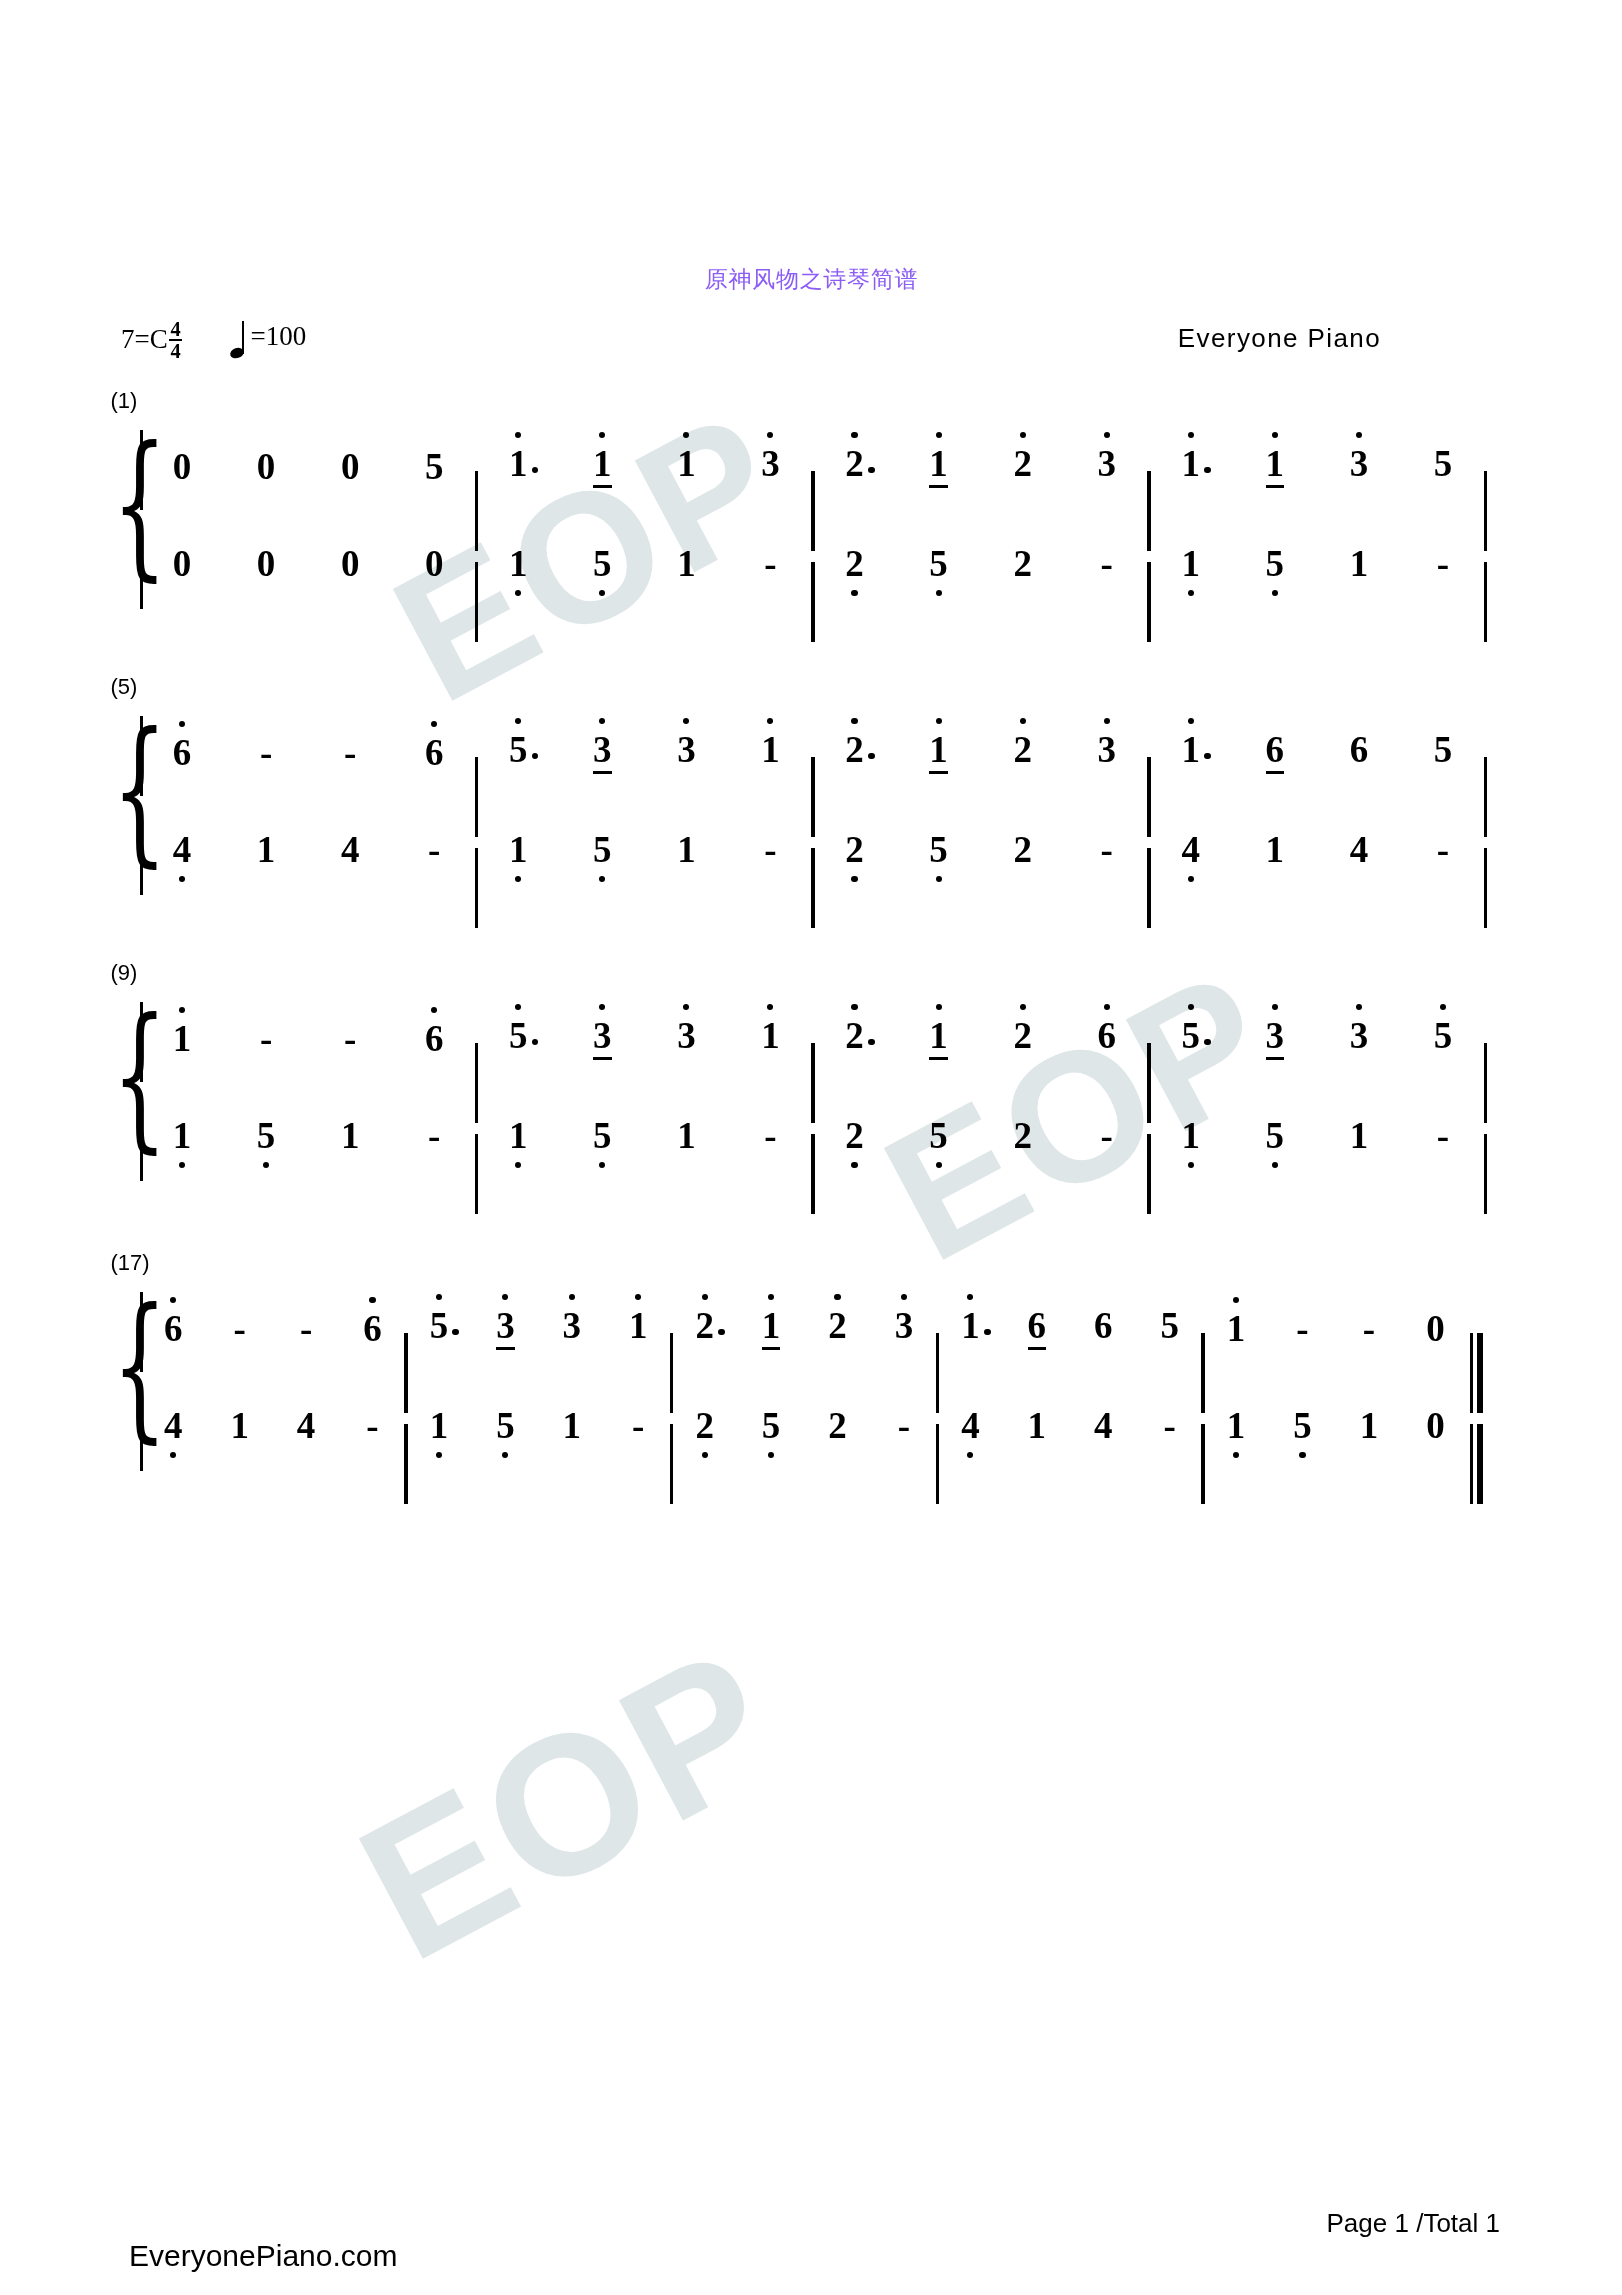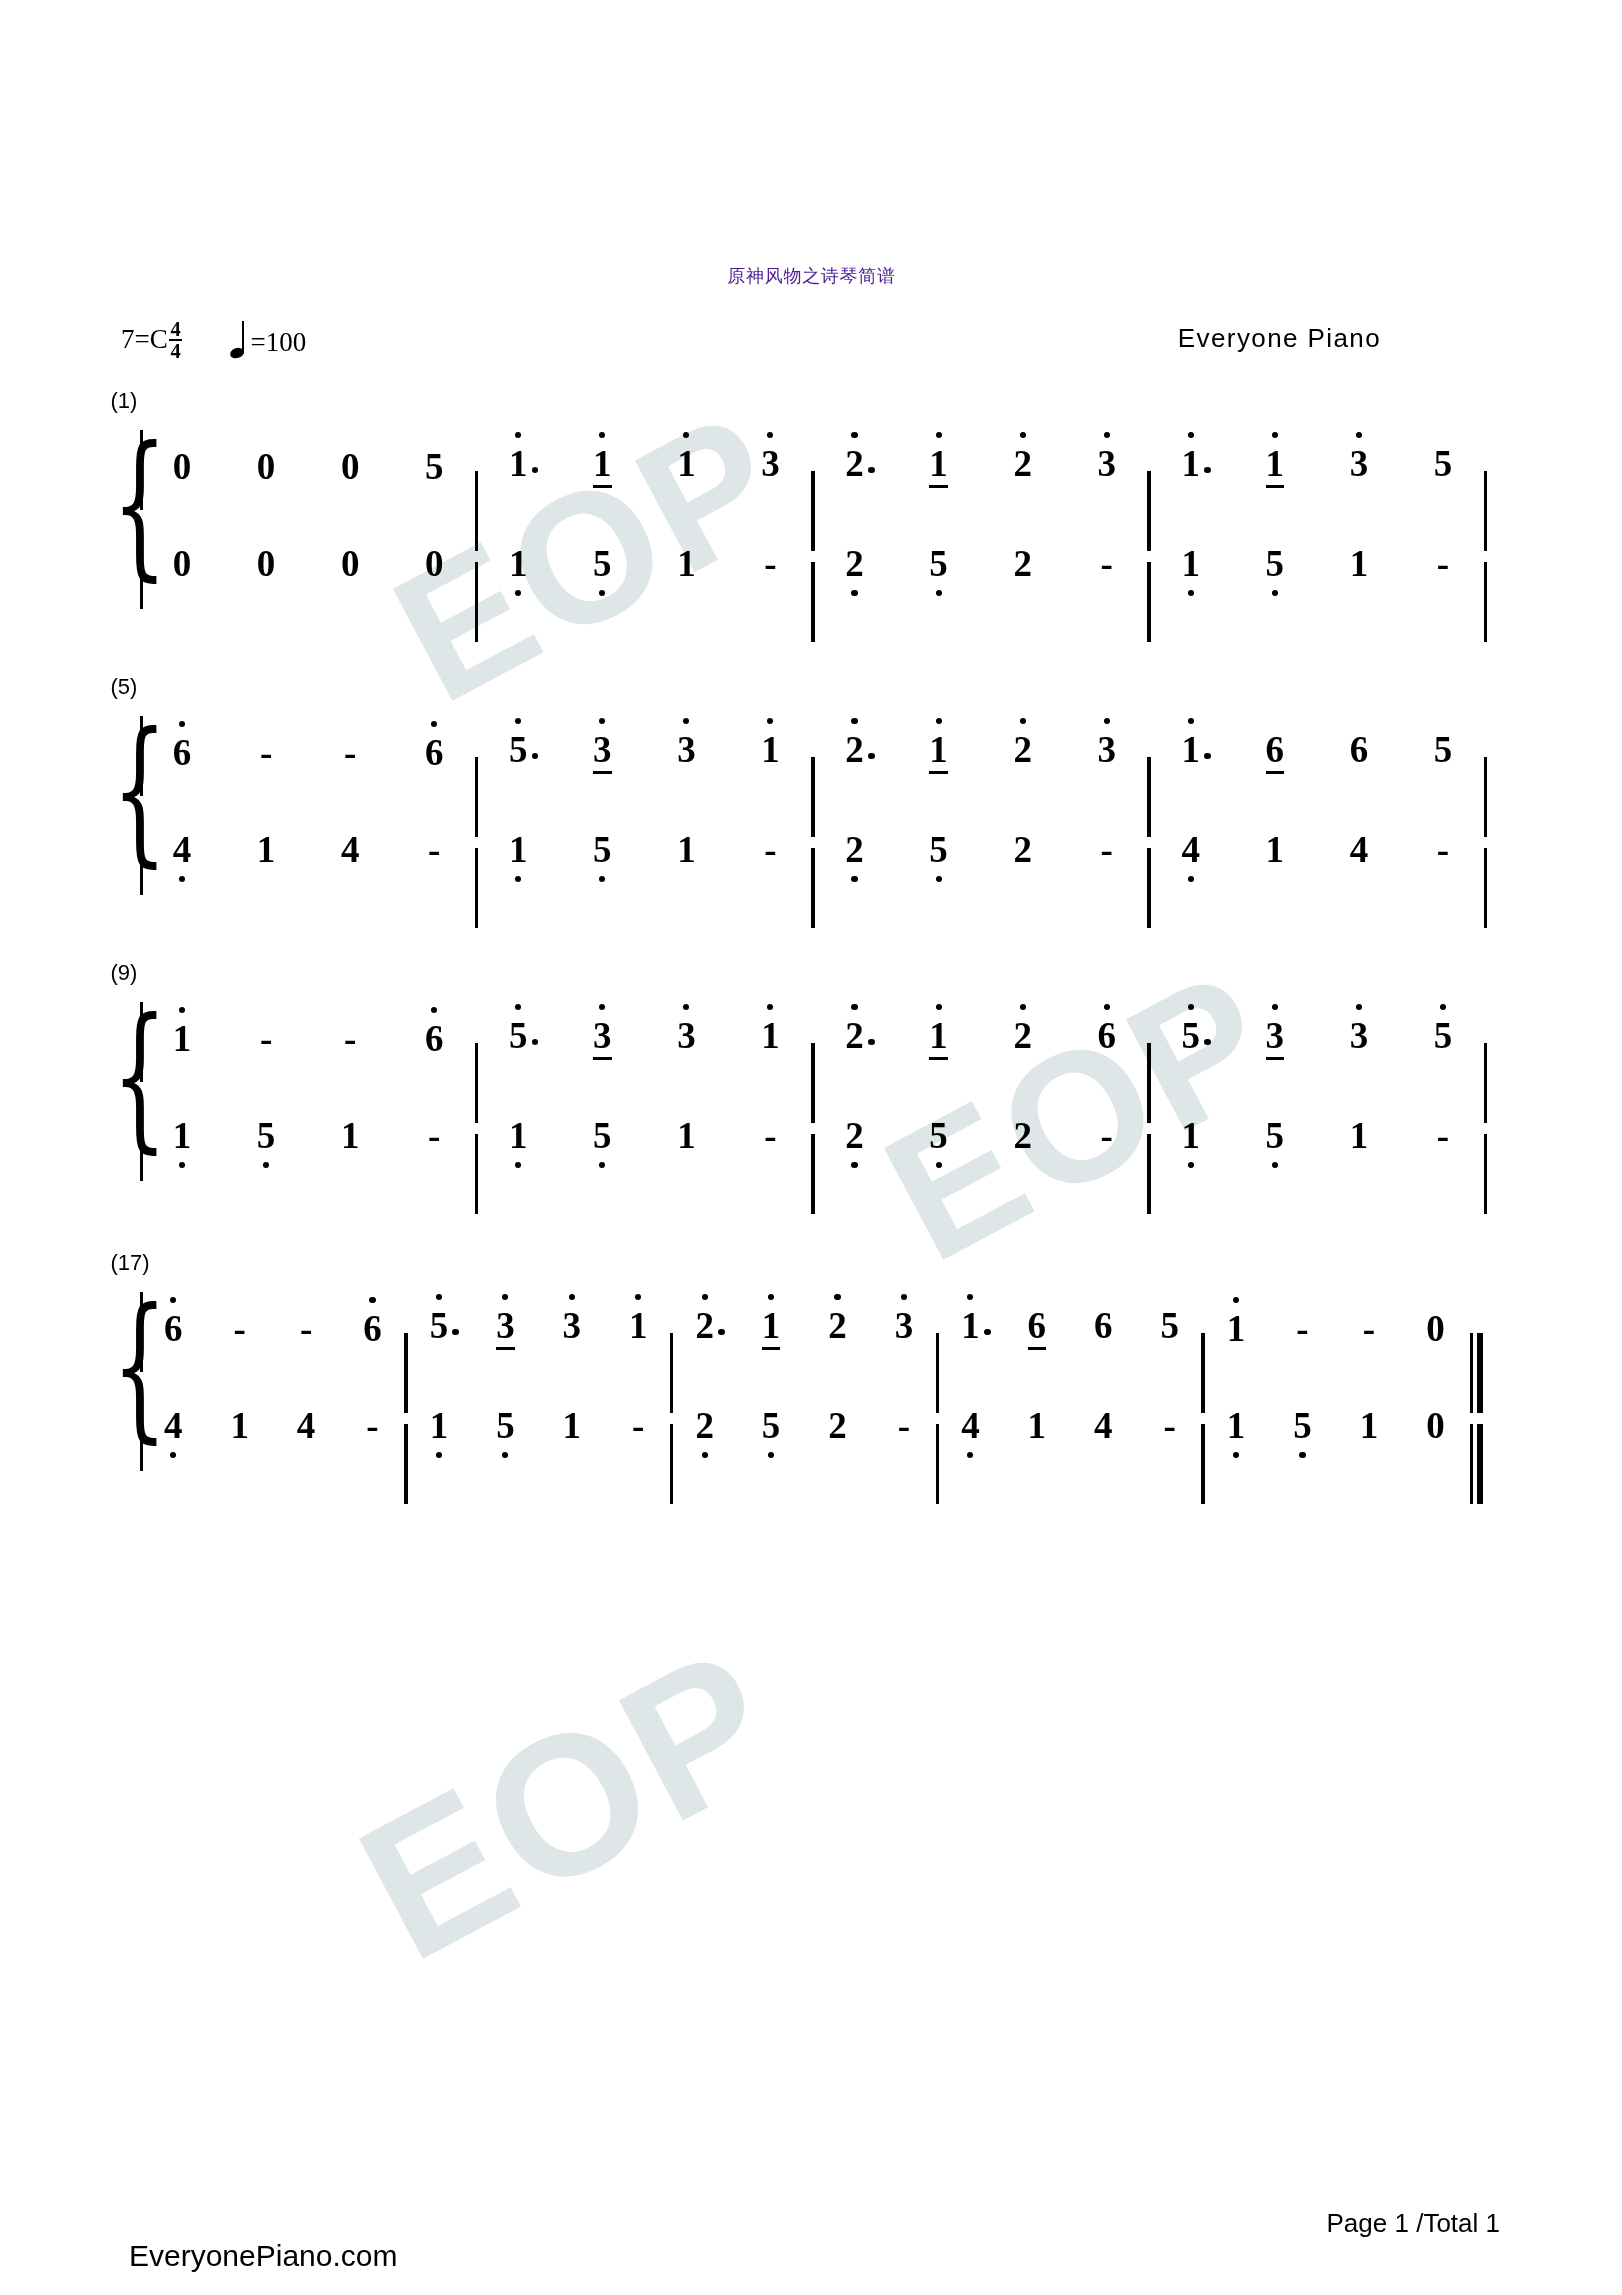--- a/index.html
+++ b/index.html
@@ -50,22 +50,22 @@
     font-family: "DejaVu Serif", "Liberation Serif", serif;
     letter-spacing: 1.4px;
     z-index: 3;
   }
   #subtitle {
     position: absolute;
     top: 264px;
     left: 0;
     width: 1623px;
     text-align: center;
-    font-size: 18px;
-    color: #4c1d95;
+    font-size: 23px;
+    color: #8b5cf6;
     font-family: "DejaVu Serif", "Liberation Serif", serif;
     letter-spacing: 0.7px;
     z-index: 3;
   }
 
   
   #keyrow {
     position: absolute;
     left: 121px;
     top: 319px;
@@ -84,21 +84,21 @@
     font-weight: bold;
     margin-left: 1.4px;
     position: relative;
     top: 0.7px;
   }
   .frac .num { border-bottom: 2px solid #000; padding: 0 1.4px 0.7px 1.4px; }
   .frac .den { padding: 0.7px 1.4px 0 1.4px; }
 
   #tempo {
     display: flex;
-    align-items: flex-end;
+    align-items: flex-start;
     margin-left: 48px;
     font-size: 27px;
   }
   .quarter-note {
     position: relative;
     width: 17.7px;
     height: 37px;
     margin-right: 2.7px;
   }
   .quarter-note .head {

